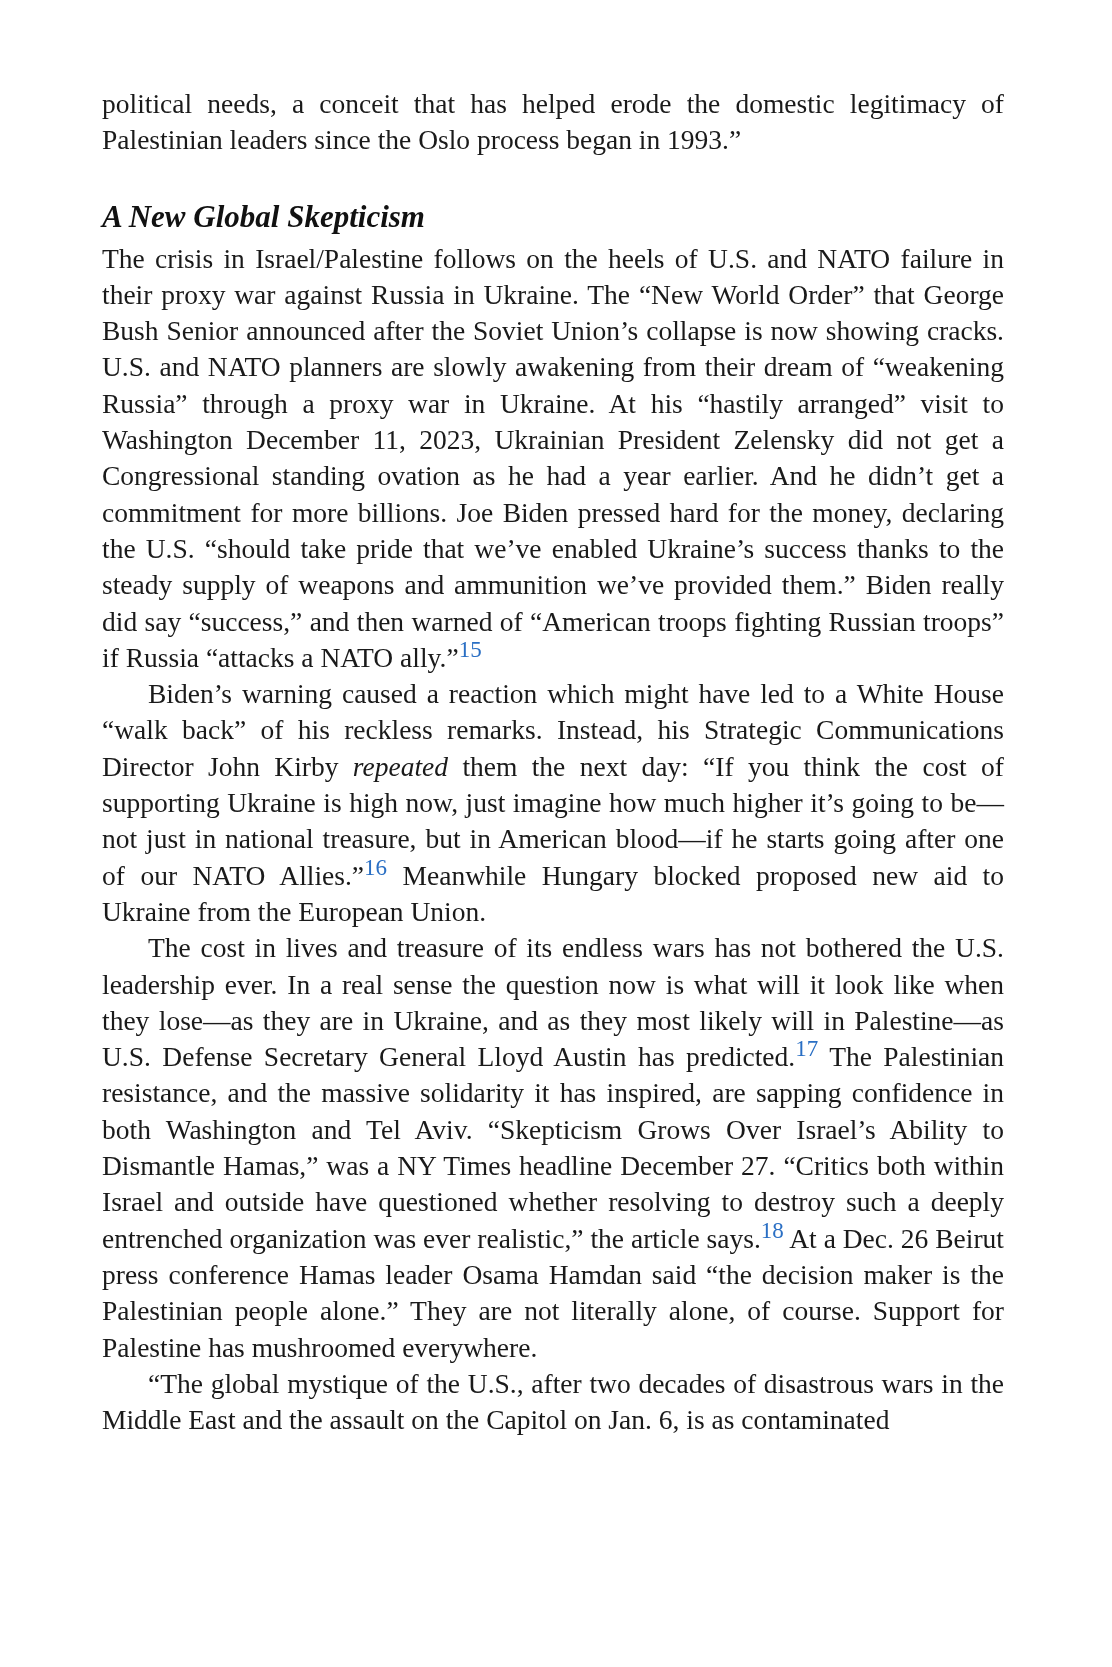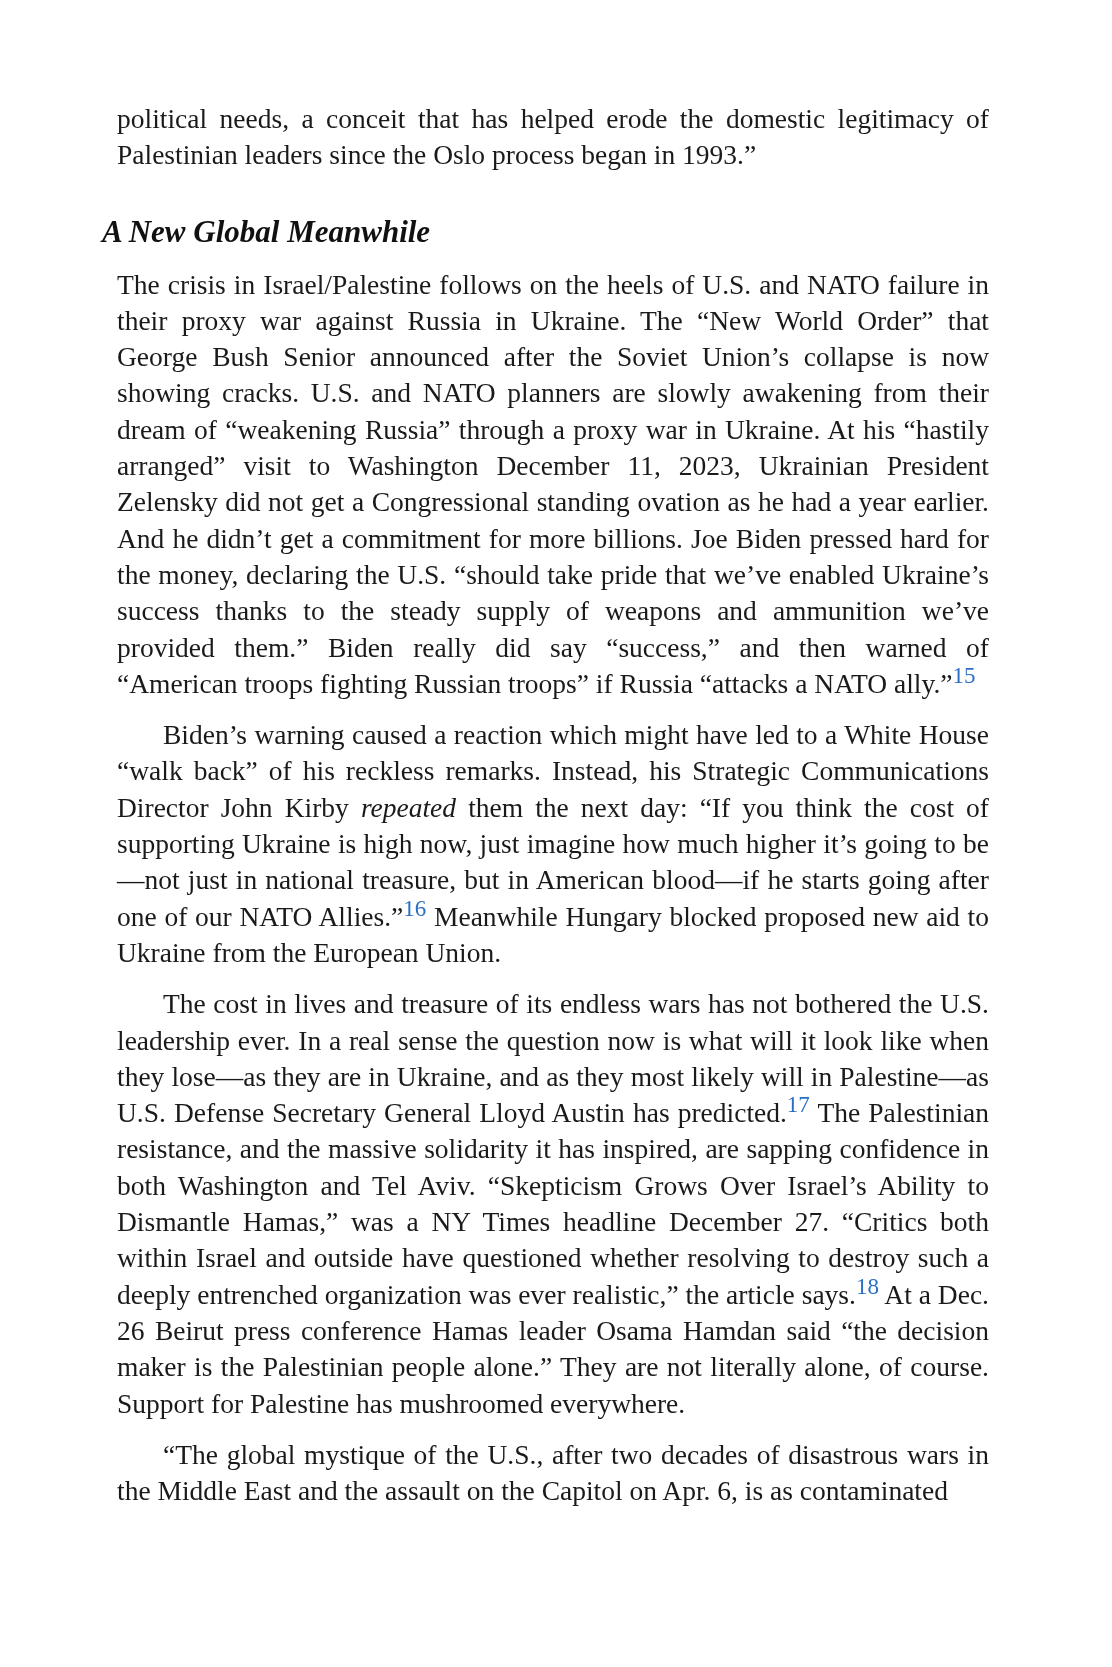--- a/index.html
+++ b/index.html
@@ -18,21 +18,21 @@
     .page {
       position: absolute;
       left: 102px;
       top: 86px;
       width: 902px;
     }
     .para {
       font-size: 27.5px;
       line-height: 36.3px;
       text-align: justify;
-      margin: 15px;
+      margin: 0;
       hyphens: none;
     }
     .para.indent {
       text-indent: 46px;
     }
     .heading {
       font-family: "Liberation Serif", "DejaVu Serif", serif;
       font-style: italic;
       font-weight: bold;
       font-size: 31px;
@@ -49,23 +49,23 @@
     }
     em { }
   </style>
 </head>
 <body>
 
 <div class="page">
 
   <p class="para">political needs, a conceit that has helped erode the domestic legitimacy of Palestinian leaders since the Oslo process began in 1993.”</p>
 
-  <h2 class="heading">A New Global Meanwhile</h2>
+  <h2 class="heading">A New Global Skepticism</h2>
 
   <p class="para"><span>The crisis in Israel/Palestine follows on the heels of U.S. and NATO failure in their proxy war against Russia in Ukraine. The “New World Order” that George Bush Senior announced after the Soviet Union’s collapse is now showing cracks. U.S. and NATO planners are slowly awakening from their dream of “weakening Russia” through a proxy war in Ukraine. At his “hastily arranged” visit to Washington December 11, 2023, Ukrainian President Zelensky did not get a Congressional standing ovation as he had a year earlier. And he didn’t get a commitment for more billions. Joe Biden pressed hard for the money, declaring the U.S. “should take pride that we’ve enabled Ukraine’s success thanks to the steady supply of weapons and ammunition we’ve provided them.” Biden really did say “success,” and then warned of “American troops fighting Russian troops” if Russia “attacks a NATO ally.”</span><sup class="fn">15</sup></p>
 
   <p class="para indent"><span>Biden’s warning caused a reaction which might have led to a White House “walk back” of his reckless remarks. Instead, his Strategic Communications Director John Kirby </span><em>repeated</em><span> them the next day: “If you think the cost of supporting Ukraine is high now, just imagine how much higher it’s going to be—not just in national treasure, but in American blood—if he starts going after one of our NATO Allies.”</span><sup class="fn">16</sup><span> Meanwhile Hungary blocked proposed new aid to Ukraine from the European Union.</span></p>
 
   <p class="para indent"><span>The cost in lives and treasure of its endless wars has not bothered the U.S. leadership ever. In a real sense the question now is what will it look like when they lose—as they are in Ukraine, and as they most likely will in Palestine—as U.S. Defense Secretary General Lloyd Austin has predicted.</span><sup class="fn">17</sup><span> The Palestinian resistance, and the massive solidarity it has inspired, are sapping confidence in both Washington and Tel Aviv. “Skepticism Grows Over Israel’s Ability to Dismantle Hamas,” was a NY Times headline December 27. “Critics both within Israel and outside have questioned whether resolving to destroy such a deeply entrenched organization was ever realistic,” the article says.</span><sup class="fn">18</sup><span> At a Dec. 26 Beirut press conference Hamas leader Osama Hamdan said “the decision maker is the Palestinian people alone.” They are not literally alone, of course. Support for Palestine has mushroomed everywhere.</span></p>
 
-  <p class="para indent"><span>“The global mystique of the U.S., after two decades of disastrous wars in the Middle East and the assault on the Capitol on Apr. 6, is as contaminated</span></p>
+  <p class="para indent"><span>“The global mystique of the U.S., after two decades of disastrous wars in the Middle East and the assault on the Capitol on Jan. 6, is as contaminated</span></p>
 
 </div>
 
 </body></html>

